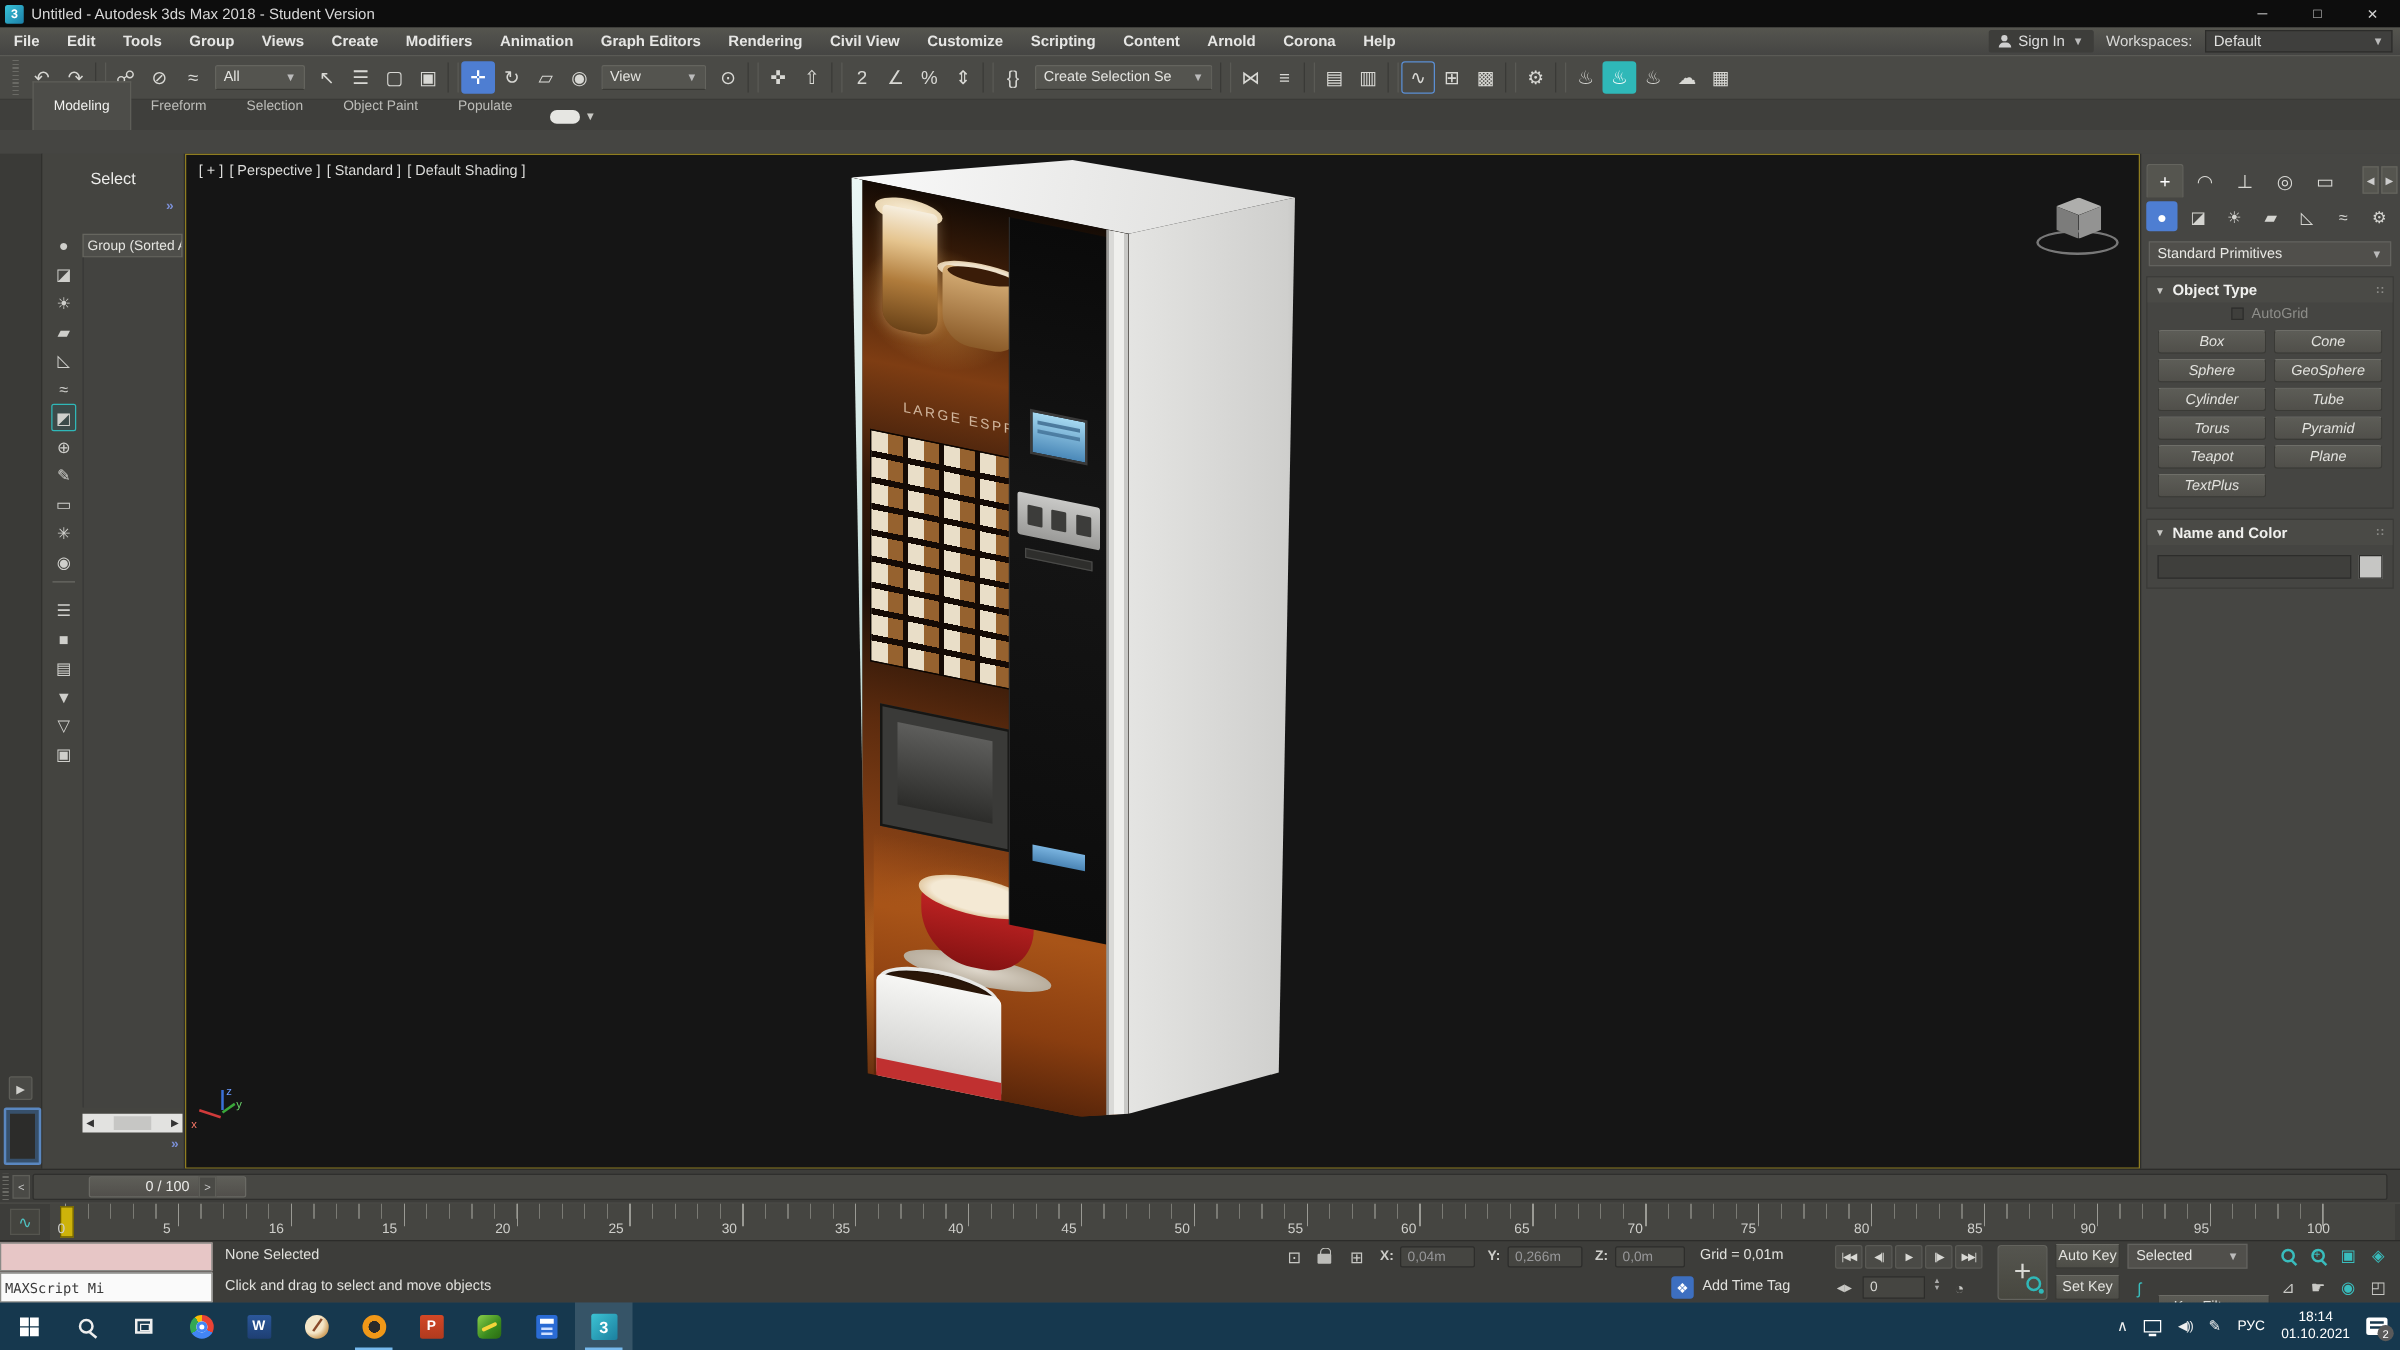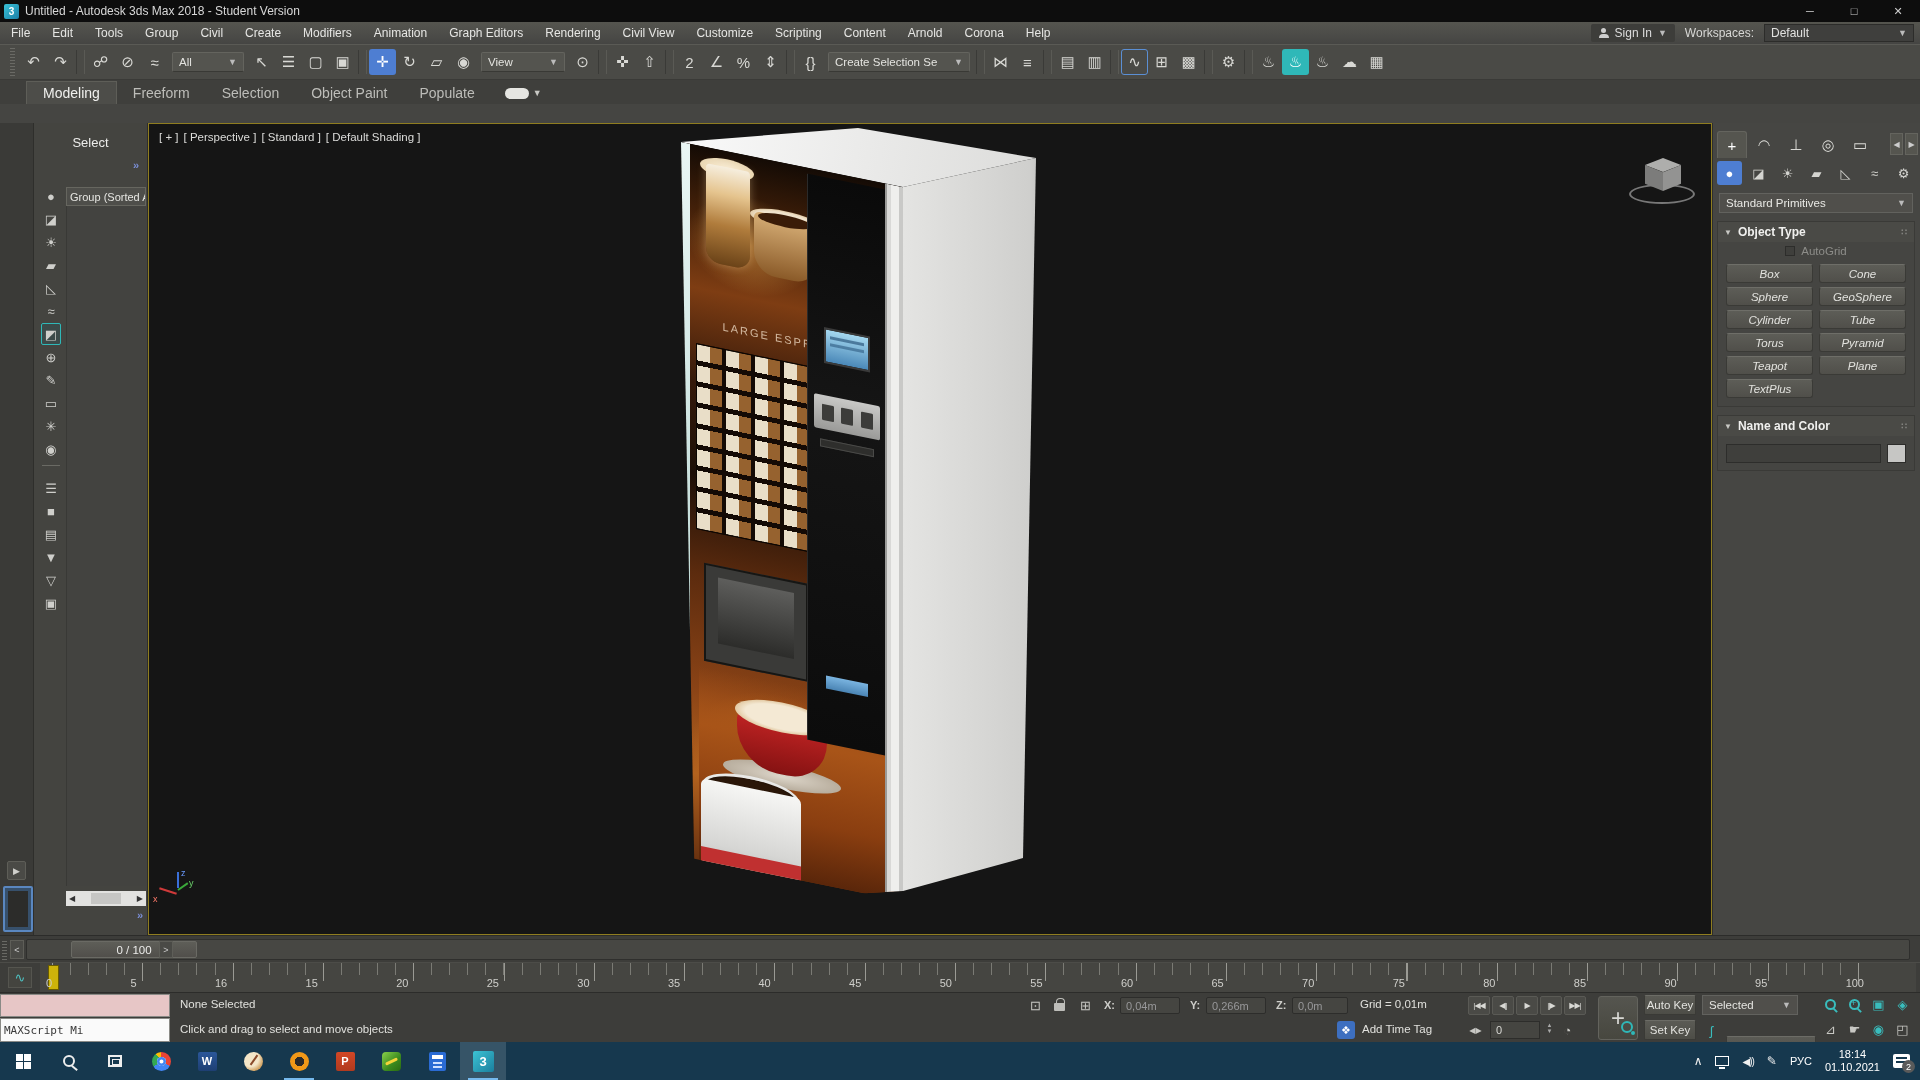--- a/index.html
+++ b/index.html
@@ -10,21 +10,21 @@
   
   .titlebar { position:absolute; left:0; top:0; width:1920px; height:22px; background:#0d0d0d; display:flex; align-items:center; }
   .applogo { width:15px; height:15px; margin:0 6px 0 4px; border-radius:2px; background:linear-gradient(135deg,#39c2d7,#1b7fa8); color:#fff; font-size:10px; font-weight:bold; display:flex; align-items:center; justify-content:center; }
   .title-text { color:#d8d8d8; font-size:12px; }
   .wincontrols { position:absolute; right:0; top:0; height:22px; display:flex; }
   .winbtn { width:44px; height:22px; display:flex; align-items:center; justify-content:center; color:#cfcfcf; font-size:11px; }
 
   
   .menubar { position:absolute; left:0; top:22px; width:1920px; height:22px; background:linear-gradient(#555551,#45454arem) ; background:linear-gradient(#55554f,#454543); display:flex; align-items:center; }
   .menu-items { display:flex; height:100%; }
-  .menu-item { padding:0 11px; display:flex; align-items:center; color:#e6e6e4; font-size:12px; }
+  .menu-item { padding:0 11px; display:flex; align-items:center; color:#e6e6e4; font-size:12px;font-weight:bold; }
   .menu-right { position:absolute; right:6px; top:0; height:22px; display:flex; align-items:center; gap:10px; }
   .signin { display:flex; align-items:center; gap:6px; padding:1px 8px; background:#3d3d3a; height:18px; border-radius:2px; }
   .person { width:10px; height:10px; position:relative; }
   .person::before { content:""; position:absolute; left:2.5px; top:0; width:5px; height:5px; border-radius:50%; background:#cfcfcf; }
   .person::after { content:""; position:absolute; left:0; bottom:0; width:10px; height:4px; border-radius:4px 4px 0 0; background:#cfcfcf; }
   .caret { font-size:9px; color:#bbb; }
   .ws-label { color:#d8d8d6; }
   .ws-select { width:150px; height:18px; background:#3f3f3d; border:1px solid #2c2c2a; display:flex; align-items:center; justify-content:space-between; padding:0 6px; color:#e2e2e0; }
 
   
@@ -33,21 +33,21 @@
   .tgroup { display:flex; align-items:center; }
   .ticon { width:27px; height:26px; display:flex; align-items:center; justify-content:center; font-size:15px; color:#d8d8d4; border-radius:3px; flex:none; }
   .ticon.blue { background:#4e7ed2; color:#fff; }
   .ticon.teal { background:#2fb8b8; color:#fff; }
   .ticon.outlined { border:1px solid #5b8fd4; }
   .ticon.sep { width:9px; background:none; border-left:1px solid #3a3a37; border-right:1px solid #5a5a55; height:24px; border-radius:0; margin:0 2px; }
   .tselect { height:20px; background:#54544f; border:1px solid #64645e; border-bottom-color:#393935; display:flex; align-items:center; justify-content:space-between; padding:0 6px; margin:0 4px; color:#e4e4e0; font-size:11.5px; border-radius:2px; flex:none; }
 
   
   .ribbon-tabs { position:absolute; left:0; top:80px; width:1920px; height:24px; background:#3f3f3c; display:flex; align-items:flex-end; padding-left:26px; }
-  .rtab { padding:3px 16px; color:#bdbdb9; font-size:14px; }
+  .rtab { padding:13px 16px; color:#bdbdb9; font-size:11px; }
   .rtab.active { background:#4d4d49; border:1px solid #5e5e58; border-bottom:none; color:#f0f0ee; }
   .rtab-pill { margin-left:14px; margin-bottom:5px; width:24px; height:11px; background:#e6e6e2; border-radius:6px; }
   .rtab-caret { color:#c9c9c5; font-size:9px; margin:0 0 6px 4px; }
   .ribbon-panelrow { position:absolute; left:0; top:104px; width:1920px; height:19px; background:#34342f; border-bottom:1px solid #2a2a26; display:flex; align-items:center; }
   .ribbon-panelrow::before { content:""; width:5px; height:15px; margin:0 3px; background:repeating-linear-gradient(0deg,#5a5a55 0 1px,transparent 1px 3px); }
   .ptab { height:19px; padding:0 10px; background:#42423e; border:1px solid #5a5a55; border-bottom:none; display:flex; align-items:center; color:#e0e0dc; font-size:12px; }
 
   
   .workspace { position:absolute; left:0; top:123px; width:1920px; height:812px; display:flex; }
   .leftstrip { width:34px; height:100%; background:#3a3a37; border-right:1px solid #2e2e2b; position:relative; }
@@ -261,21 +261,21 @@
     </div>
   </div>
 
   <div class="menubar">
     <div class="menu-items">
 
     <div class="menu-item">File</div>
         <div class="menu-item">Edit</div>
         <div class="menu-item">Tools</div>
         <div class="menu-item">Group</div>
-        <div class="menu-item">Civil</div>
+        <div class="menu-item">Views</div>
         <div class="menu-item">Create</div>
         <div class="menu-item">Modifiers</div>
         <div class="menu-item">Animation</div>
         <div class="menu-item">Graph Editors</div>
         <div class="menu-item">Rendering</div>
         <div class="menu-item">Civil View</div>
         <div class="menu-item">Customize</div>
         <div class="menu-item">Scripting</div>
         <div class="menu-item">Content</div>
         <div class="menu-item">Arnold</div>

